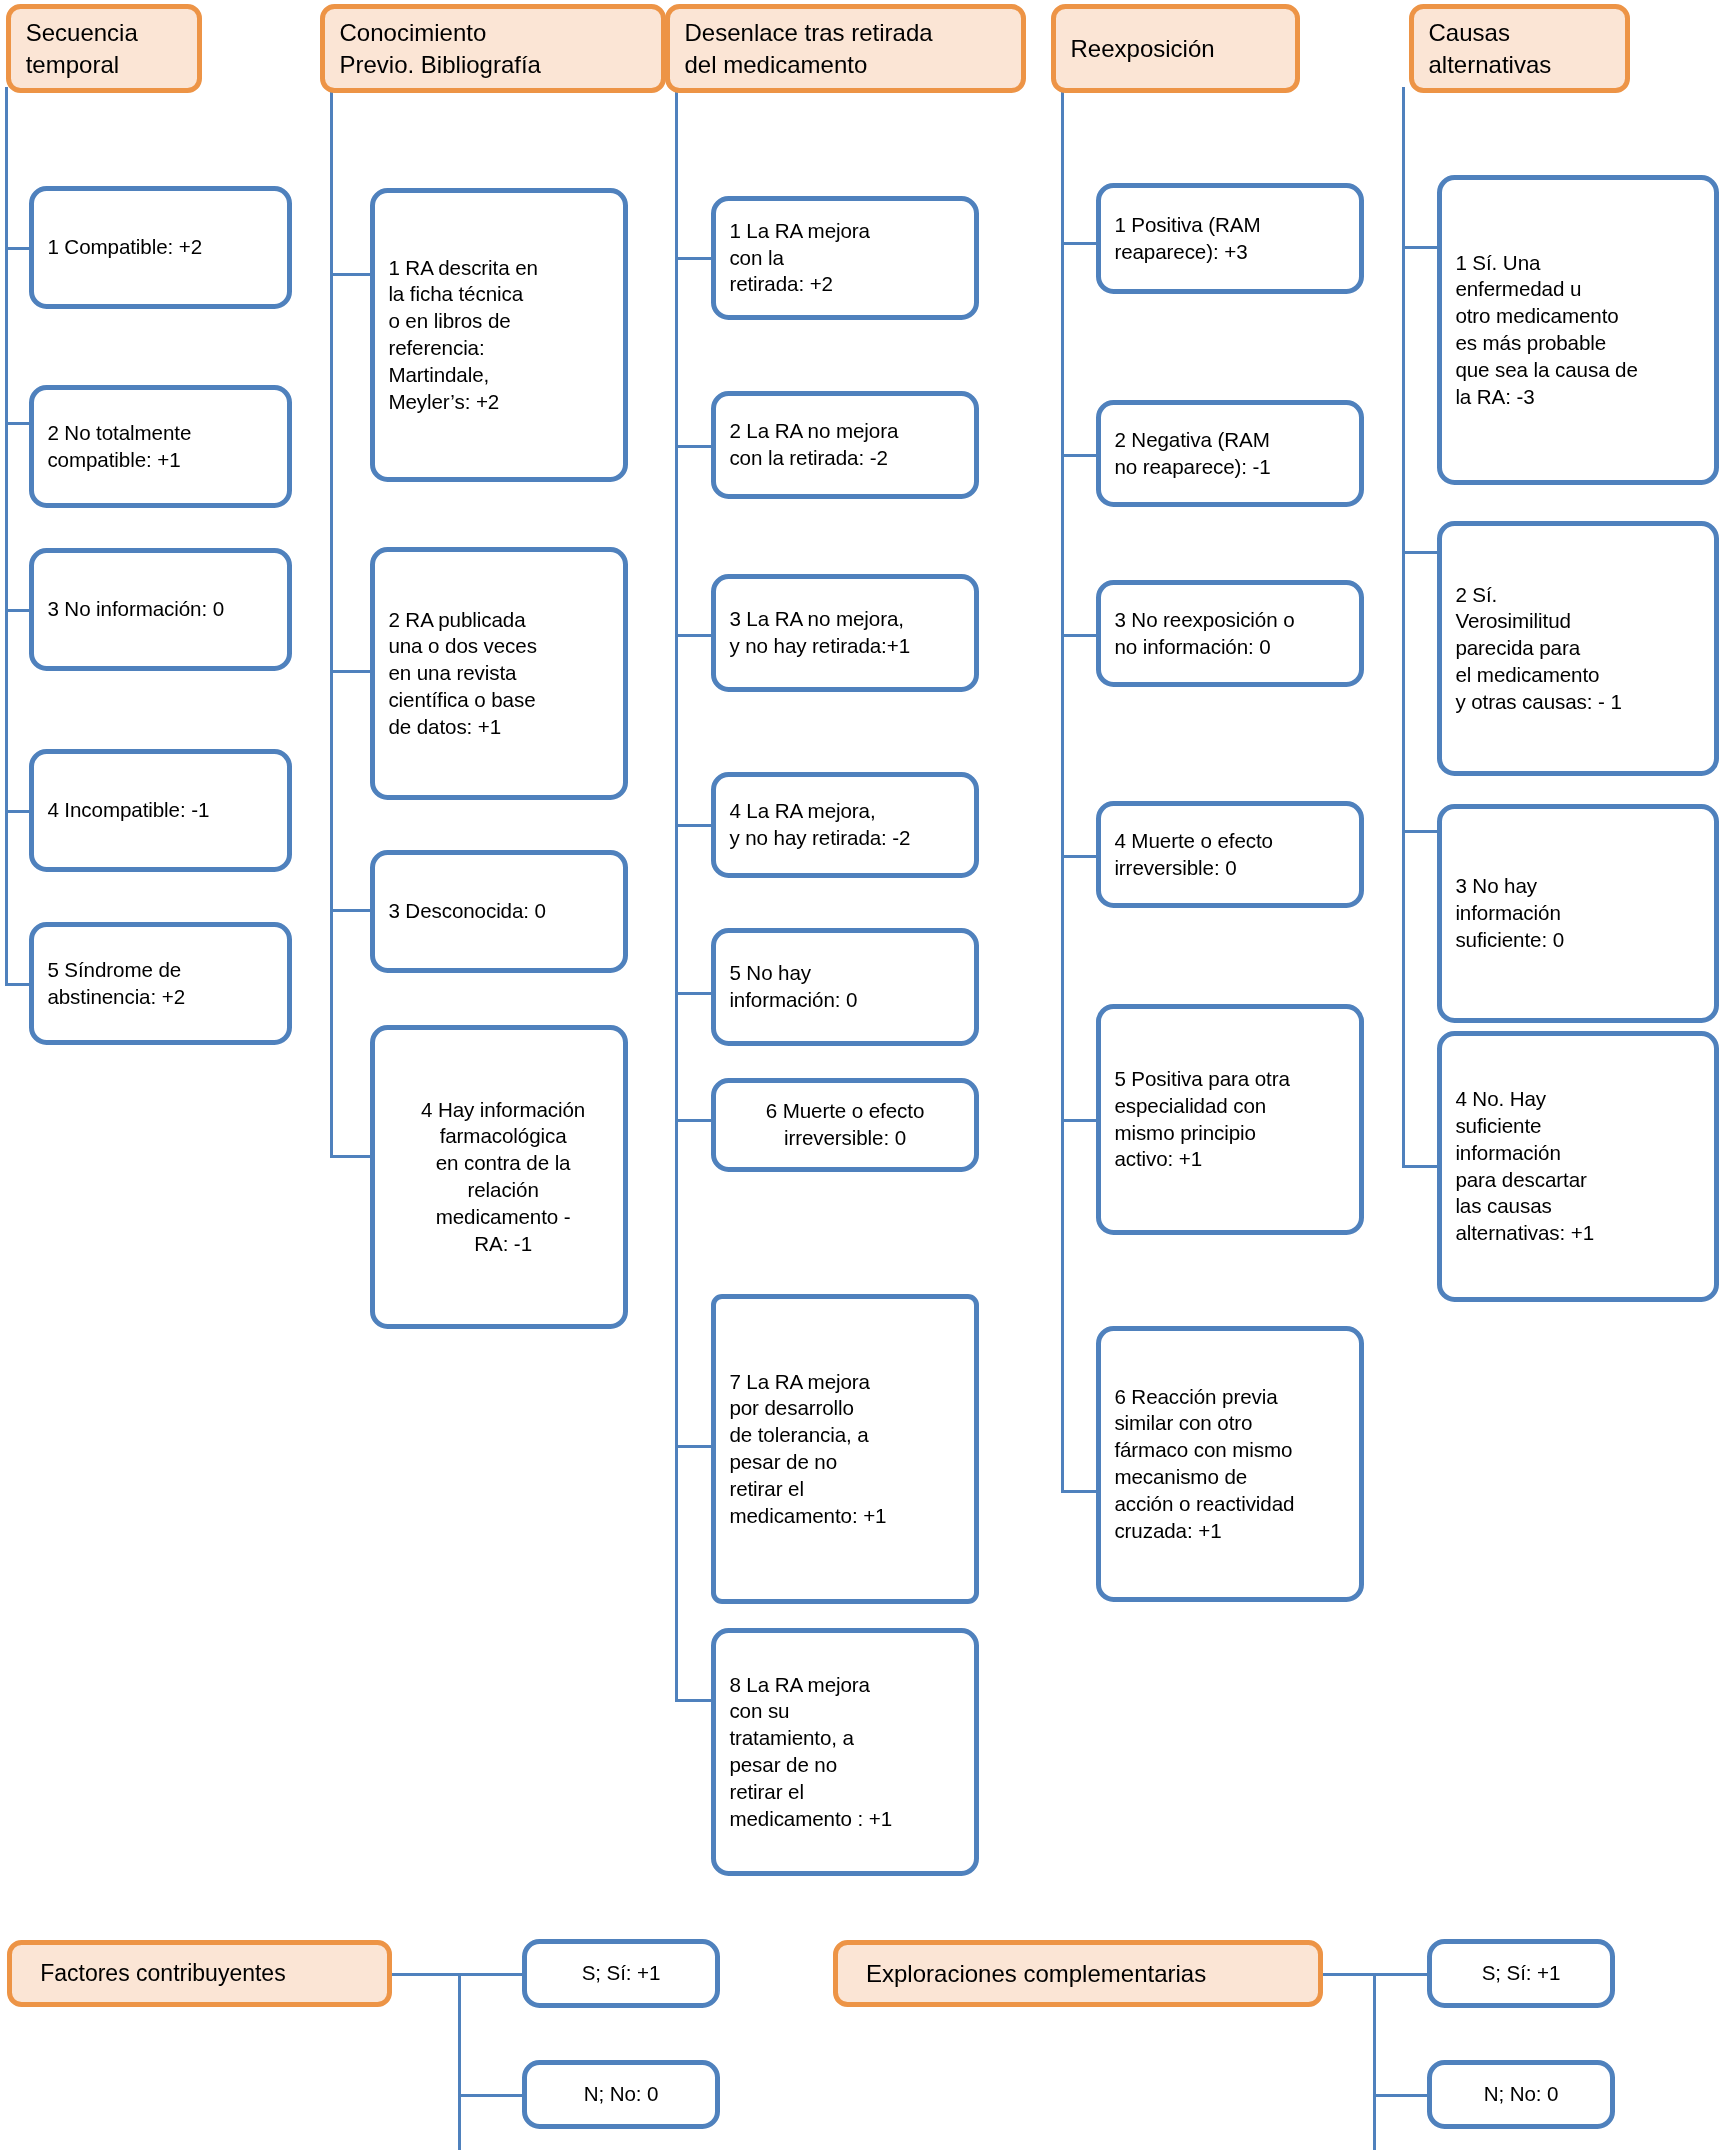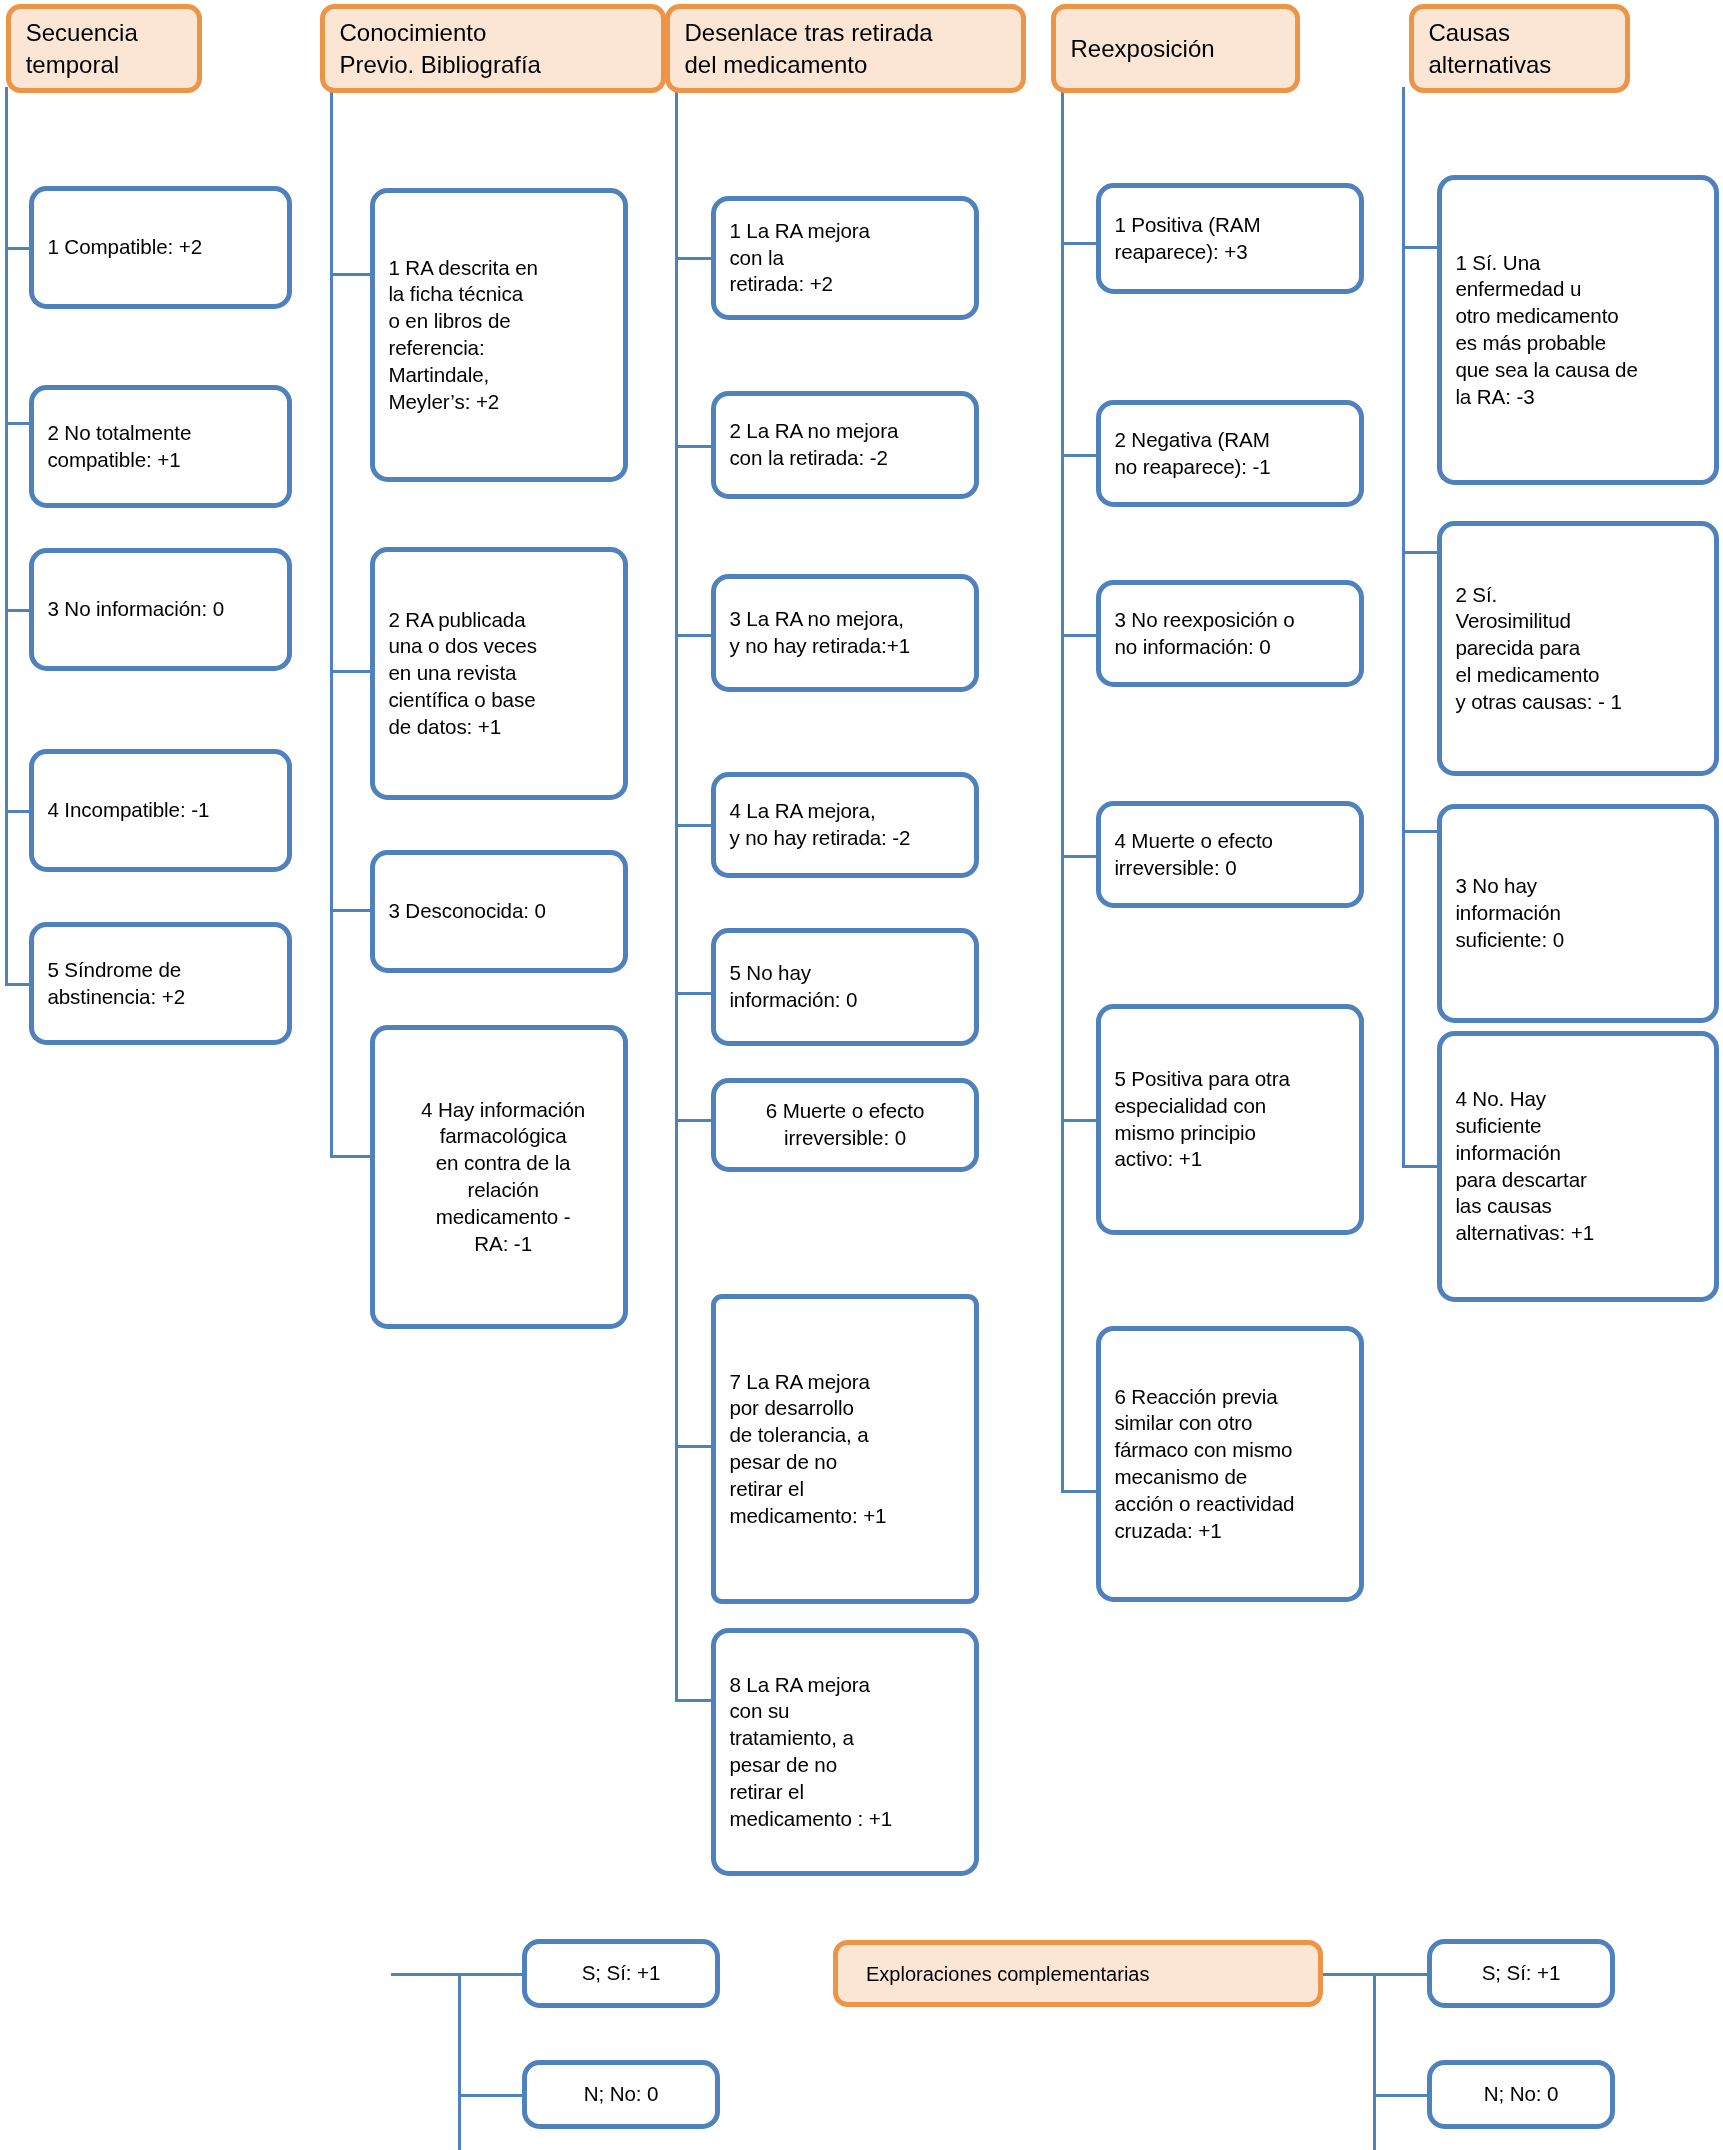--- a/index.html
+++ b/index.html
@@ -299,33 +299,36 @@
   <div class="hline" style="left:1402px; top:1165px; width:37px; height:2.6px;"></div>
   <div class="node" style="left:1437px; top:1031px; width:282px; height:271px;">
     <span class="txt">4 No. Hay
  suficiente
  información
  para descartar
  las causas
  alternativas: +1</span>
   </div>
 
+  <div class="header-node" style="left:7.2px; top:1940px; width:385px; height:67px;">
+    <span class="txt" style="font-size:23px; padding-left:28px;">Factores contribuyentes</span>
+  </div>
   <div class="hline" style="left:391px; top:1973px; width:134px; height:2.6px;"></div>
   <div class="vline" style="left:458px; top:1973px; width:2.6px; height:227px;"></div>
   <div class="hline" style="left:458px; top:1973px; width:67px; height:2.6px;"></div>
   <div class="node center" style="left:522px; top:1939px; width:198px; height:69px;">
     <span class="txt">S; Sí: +1</span>
   </div>
   <div class="hline" style="left:458px; top:2094px; width:67px; height:2.6px;"></div>
   <div class="node center" style="left:522px; top:2060px; width:198px; height:69px;">
     <span class="txt">N; No:  0</span>
   </div>
 
   <div class="header-node" style="left:833px; top:1940px; width:490px; height:67px;">
-    <span class="txt" style="font-size:20px; padding-left:28px;">Exploraciones complementarias</span>
+    <span class="txt" style="font-size:24px; padding-left:28px;">Exploraciones complementarias</span>
   </div>
   <div class="hline" style="left:1322px; top:1973px; width:103px; height:2.6px;"></div>
   <div class="vline" style="left:1373px; top:1973px; width:2.6px; height:227px;"></div>
   <div class="hline" style="left:1373px; top:1973px; width:57px; height:2.6px;"></div>
   <div class="node center" style="left:1427px; top:1939px; width:188px; height:69px;">
     <span class="txt">S; Sí: +1</span>
   </div>
   <div class="hline" style="left:1373px; top:2094px; width:57px; height:2.6px;"></div>
   <div class="node center" style="left:1427px; top:2060px; width:188px; height:69px;">
     <span class="txt">N; No: 0</span>

